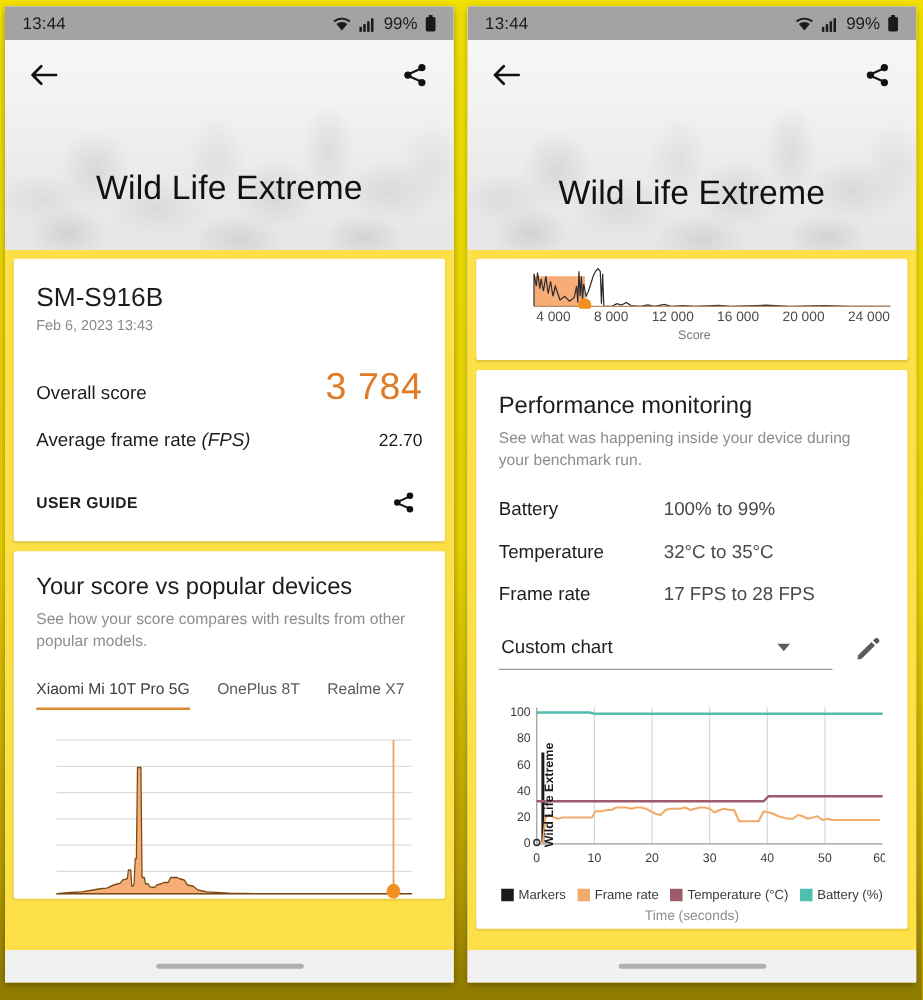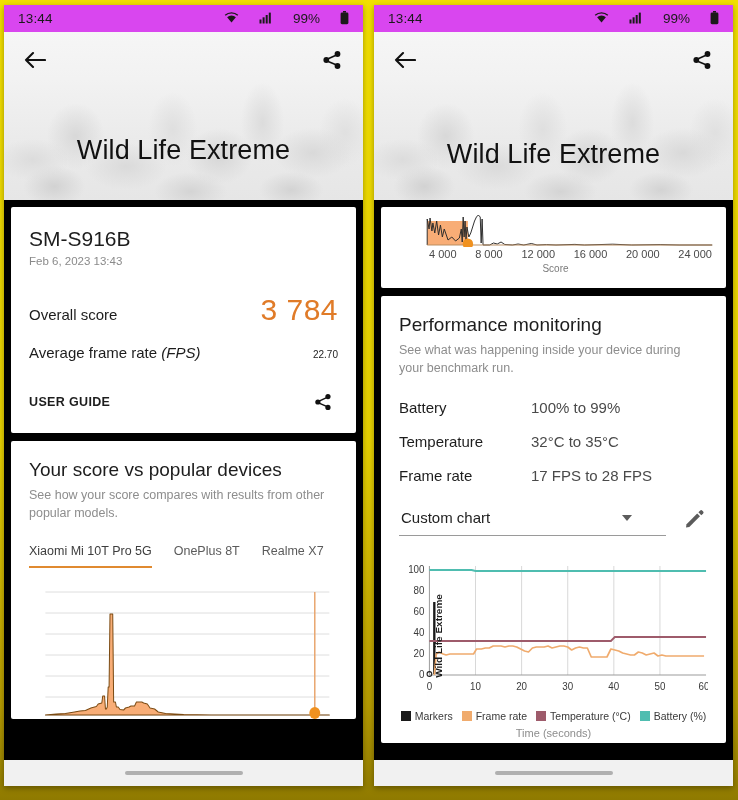--- a/index.html
+++ b/index.html
@@ -22,29 +22,29 @@
     background: #fdfdfd;
     overflow: hidden;
     box-shadow: 0 2px 6px rgba(0,0,0,.35);
   }
   .phone.left  { left: 4px; }
   .phone.right { left: 374px; }
 
   
   .statusbar {
     height: 27px;
-    background: #d946ef;
+    background: #a3a3a3;
     display: flex; align-items: center;
     padding: 0 14px;
     font-size: 13.5px;
     color: #1a1a1a;
   }
   .statusbar .clock { flex: 0 0 auto; letter-spacing: .2px; }
   .statusbar .spacer { flex: 1 1 auto; }
-  .statusbar .sysicons { display: flex; align-items: flex-start; gap: 20px; }
+  .statusbar .sysicons { display: flex; align-items: flex-end; gap: 6px; }
   .statusbar .sysicons svg { display: block; }
   .statusbar .pct { font-size: 13.5px; margin-left: 1px; }
 
   
   .hero {
     position: relative;
     height: 168px;
     overflow: hidden;
     background: #efefef;
   }
@@ -86,21 +86,21 @@
     font-weight: 400;
     color: #111;
     z-index: 2;
     letter-spacing: .1px;
   }
   .phone.right .hero .title { bottom: 30px; }
 
   
   .scroll {
     height: calc(781px - 27px);
-    background: #000000;
+    background: #fde047;
     overflow: hidden;
     position: relative;
   }
   .card {
     background: #fff;
     margin: 7px 7px 0 7px;
     border-radius: 2px;
     box-shadow: 0 1px 2px rgba(0,0,0,.13);
   }
   .card.flush { margin-top: 8px; }
@@ -114,21 +114,21 @@
     margin-top: 26px;
   }
   .score-row .lbl { font-size: 15px; color: #1d1d1d; flex: 1 1 auto; }
   .score-row .big { font-size: 30px; color: #e07b28; letter-spacing: .5px; }
   .fps-row {
     display: flex; align-items: baseline;
     margin-top: 17px;
   }
   .fps-row .lbl { font-size: 15px; color: #1d1d1d; flex: 1 1 auto; }
   .fps-row .lbl i { font-style: italic; }
-  .fps-row .val { font-size: 10px; color: #1d1d1d; }
+  .fps-row .val { font-size: 14px; color: #1d1d1d; }
   .guide-row {
     display: flex; align-items: center;
     margin-top: 26px;
   }
   .guide-row .lbl {
     font-size: 12.5px; font-weight: bold; color: #1d1d1d;
     letter-spacing: .35px; flex: 1 1 auto;
   }
 
   

